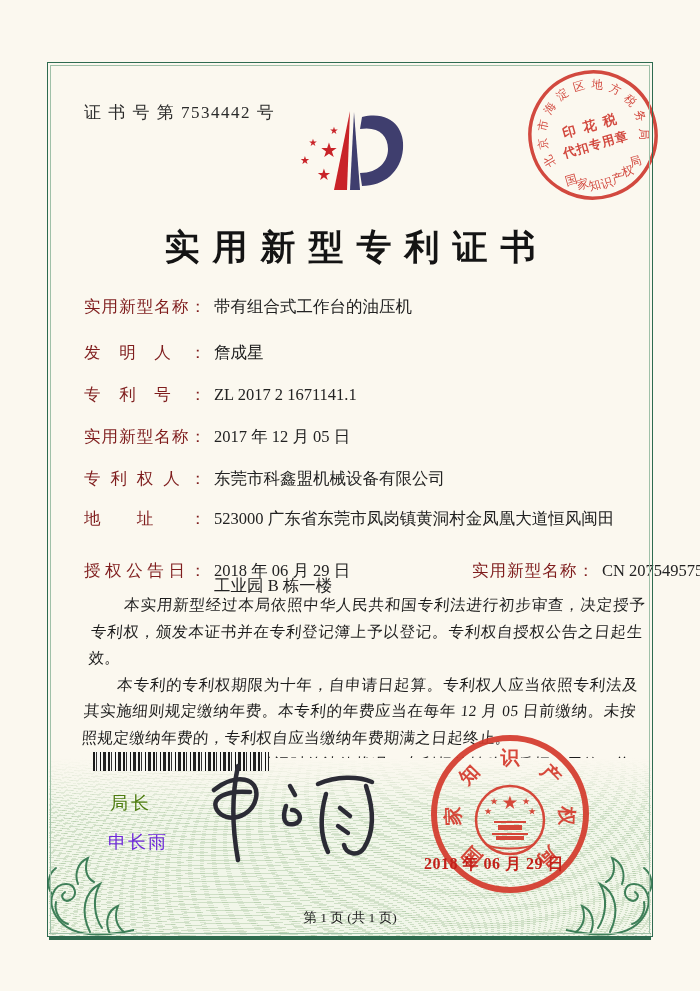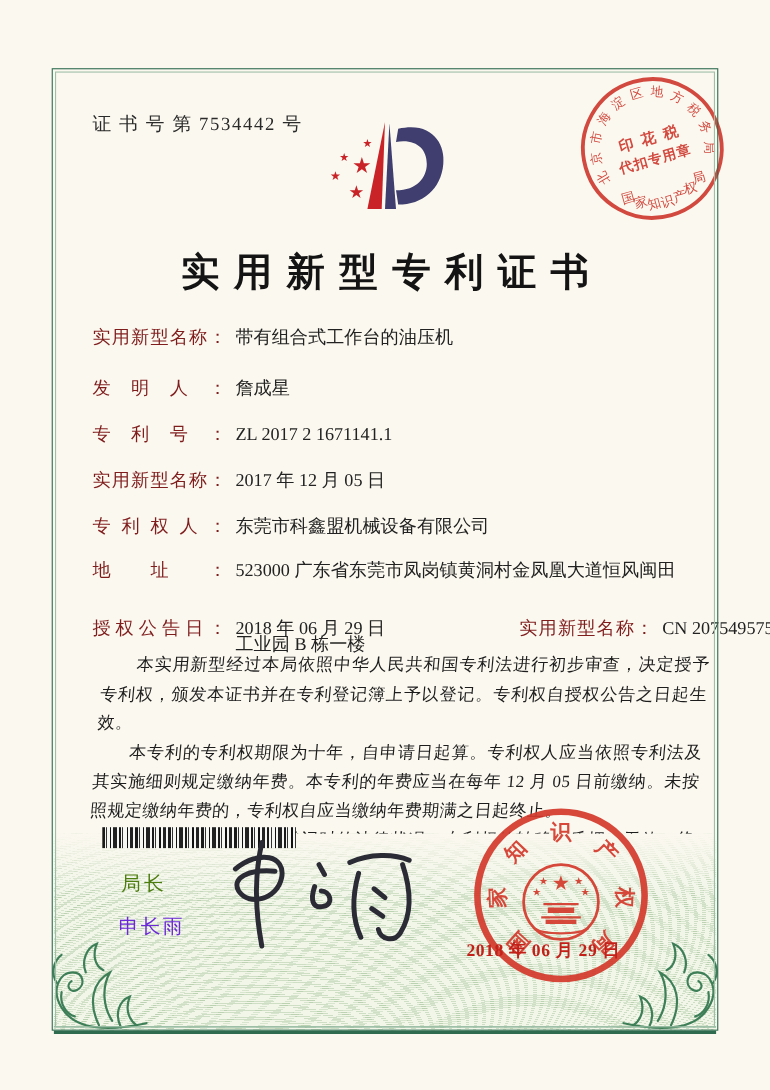--- a/index.html
+++ b/index.html
@@ -210,15 +210,16 @@
     </g>
     <g stroke="#d43a2c" fill="#d43a2c" stroke-width="2">
       <path d="M70,94 h32" fill="none"></path>
       <rect x="74" y="97" width="24" height="5" stroke="none"></rect>
       <path d="M68,106 h36" fill="none"></path>
       <rect x="72" y="108" width="28" height="4" stroke="none"></rect>
     </g>
   </svg>
   <div class="seal-date">2018 年 06 月 29 日</div>
 
+  <div class="footer">第 1 页 (共 1 页)</div>
 
   <div class="inner-border"></div>
 </div>
 
 </body></html>

